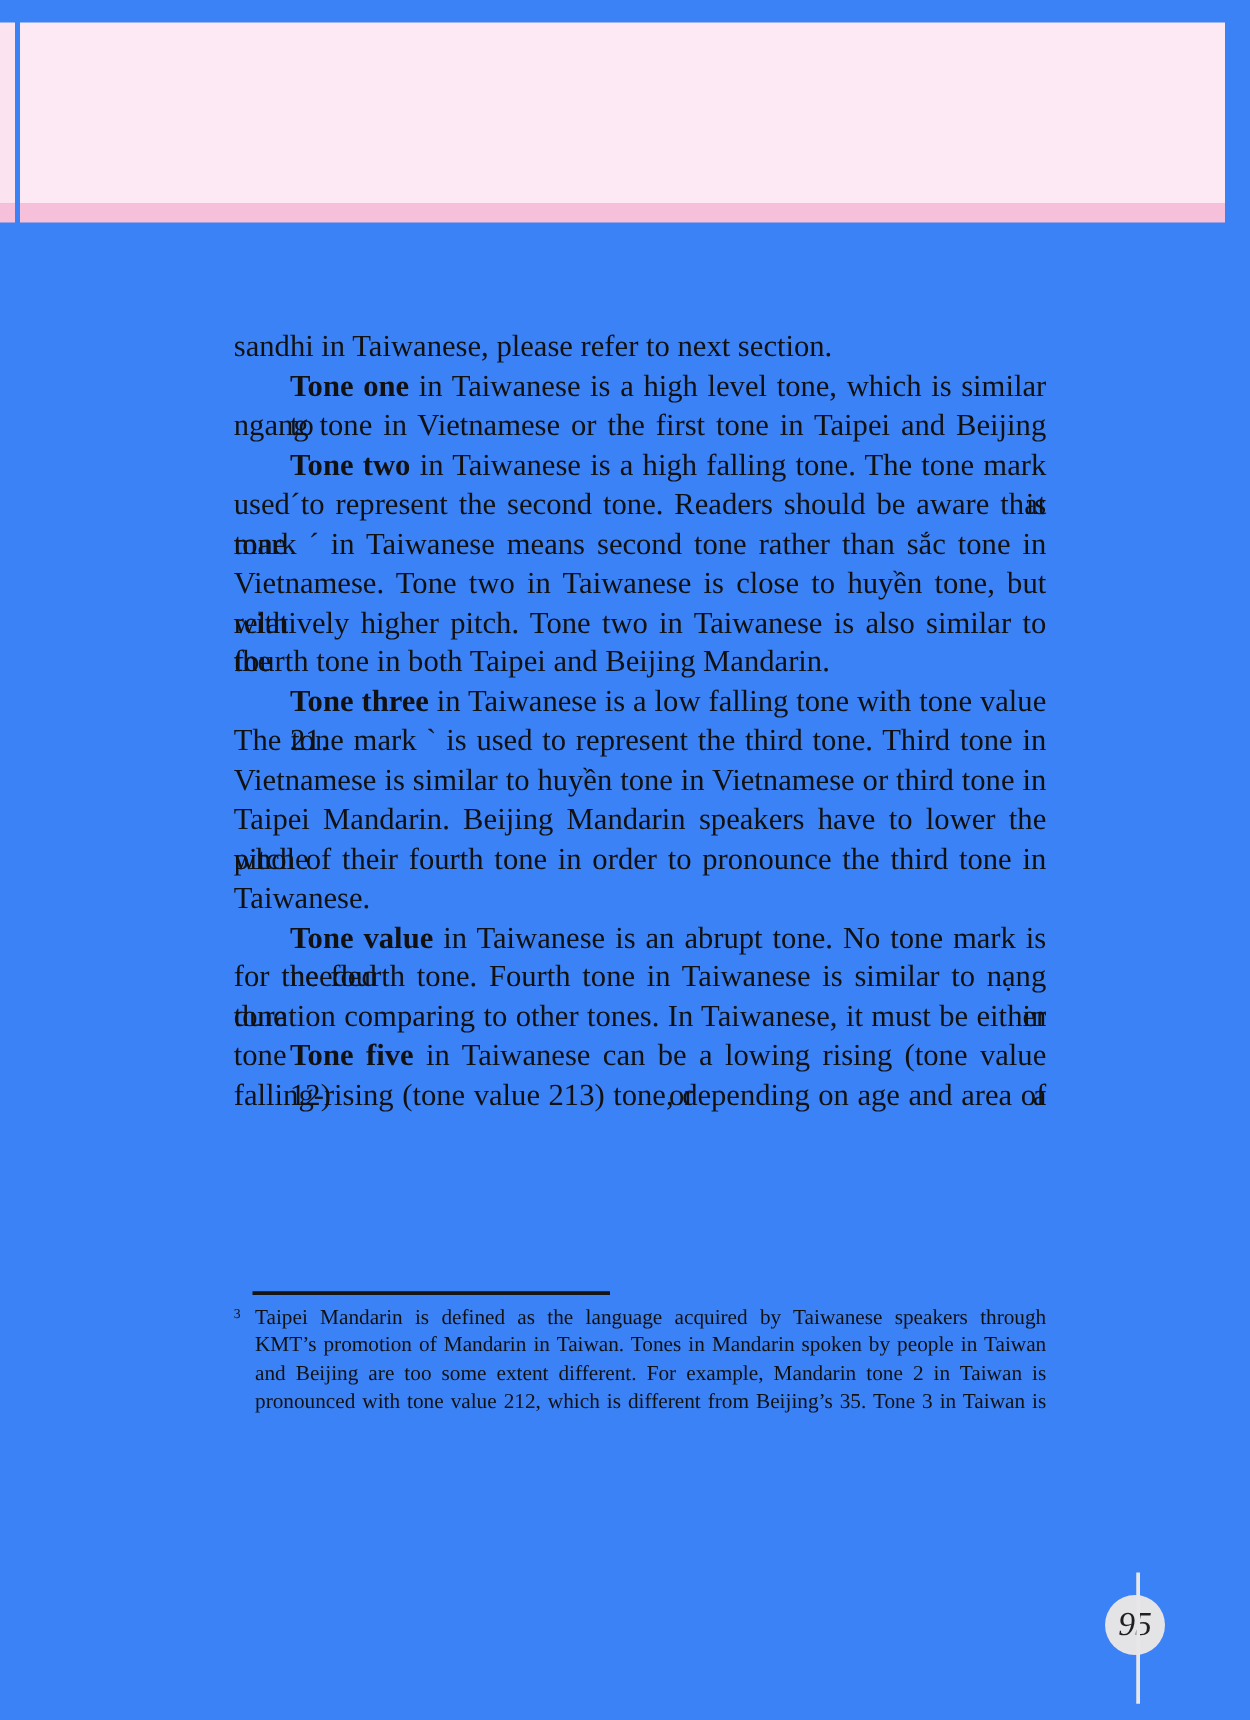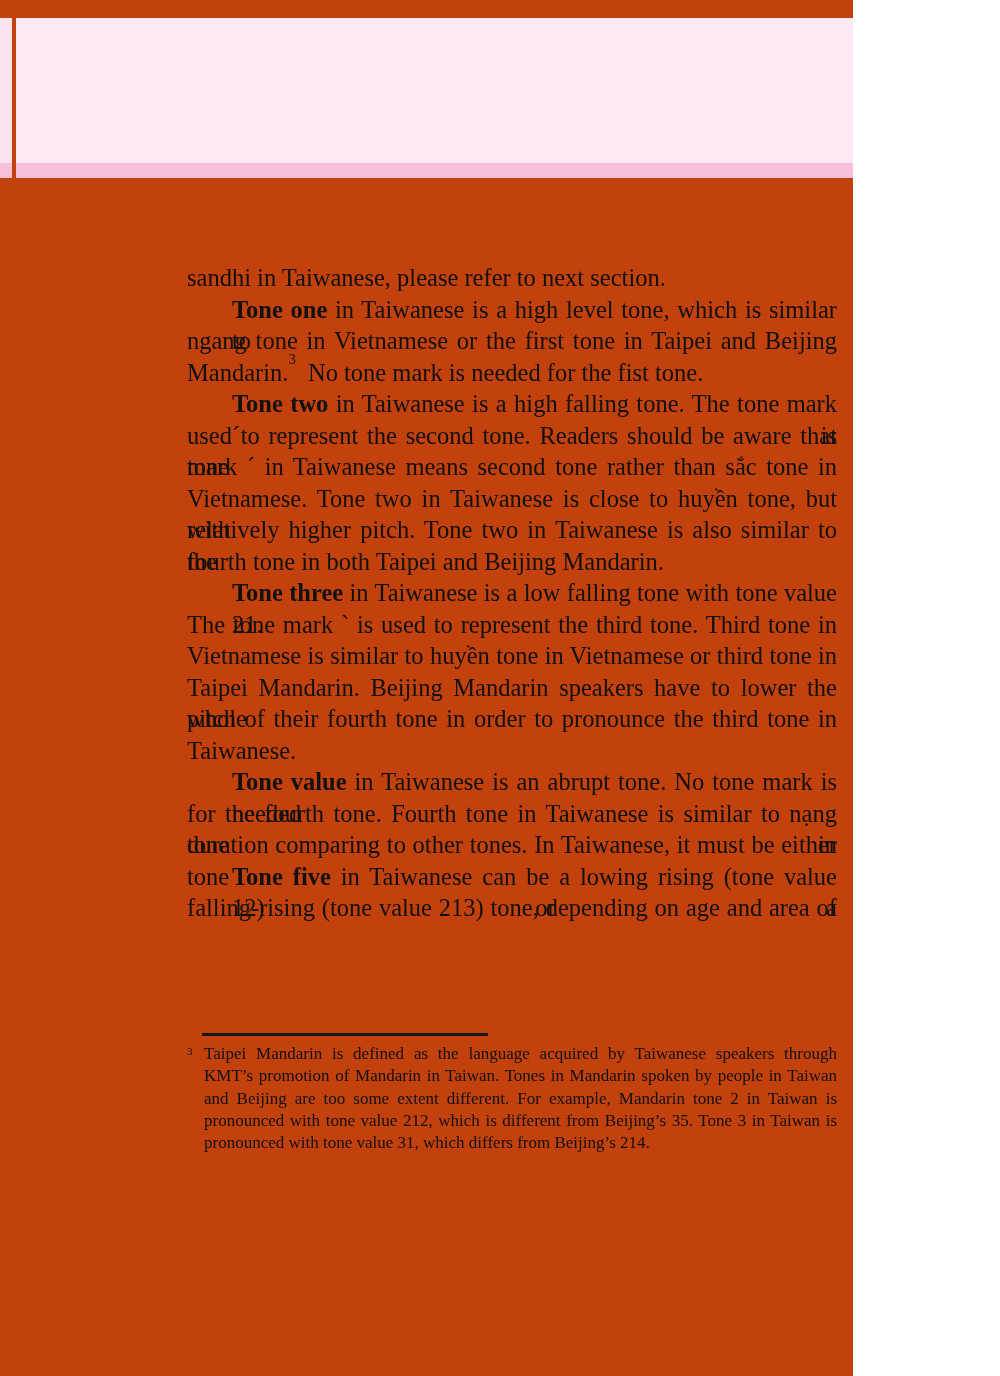--- a/index.html
+++ b/index.html
@@ -6,22 +6,22 @@
     --header-light: #fce9f3;
     --header-dark:  #f6c0da;
     --strip-light:  #fbe3ef;
     --badge-gray:   #e4e3e6;
     --tail-gray:    #e7e6e9;
     --ink:          #111111;
   }
   html,body{margin:0;padding:0;background:#ffffff;}
   .page{
     position:relative;
-    width:853px;height:1376px;
-    background:#c2410c;
+    width:1000px;height:1376px;
+    background:#3b82f6;
     overflow:hidden;
     font-family:"Liberation Serif", serif;
     color:var(--ink);
   }
   
   .hdr-strip-light{position:absolute;left:0;top:18px;width:12px;height:145px;background:var(--strip-light);}
   .hdr-strip-dark {position:absolute;left:0;top:163px;width:12px;height:15px;background:var(--header-dark);}
   .hdr-main-light {position:absolute;left:16px;top:18px;width:964px;height:145px;background:var(--header-light);}
   .hdr-main-dark  {position:absolute;left:16px;top:163px;width:964px;height:15px;background:var(--header-dark);}
   
@@ -67,21 +67,20 @@
 
   <div class="hdr-strip-light"></div>
   <div class="hdr-strip-dark"></div>
   <div class="hdr-main-light"></div>
   <div class="hdr-main-dark"></div>
 
   <div class="body-text" id="body-text">
       <div class="bline"><span>sandhi in Taiwanese, please refer to next section.</span></div>
       <div class="bline jst ind"><span class="b">Tone one</span><span> in Taiwanese is a high level tone, which is similar to</span></div>
       <div class="bline jst"><span>ngang tone in Vietnamese or the first tone in Taipei and Beijing</span></div>
-      <div class="bline"><span>Mandarin.</span><sup class="s3">3</sup><span>&nbsp; No tone mark is needed for the fist tone.</span></div>
       <div class="bline jst ind"><span class="b">Tone two</span><span> in Taiwanese is a high falling tone. The tone mark ´ is</span></div>
       <div class="bline jst"><span>used to represent the second tone. Readers should be aware that tone</span></div>
       <div class="bline jst"><span>mark ´ in Taiwanese means second tone rather than sắc tone in</span></div>
       <div class="bline jst"><span>Vietnamese. Tone two in Taiwanese is close to huyền tone, but with</span></div>
       <div class="bline jst"><span>relatively higher pitch. Tone two in Taiwanese is also similar to the</span></div>
       <div class="bline"><span>fourth tone in both Taipei and Beijing Mandarin.</span></div>
       <div class="bline jst ind"><span class="b">Tone three</span><span> in Taiwanese is a low falling tone with tone value 21.</span></div>
       <div class="bline jst"><span>The tone mark ` is used to represent the third tone. Third tone in</span></div>
       <div class="bline jst"><span>Vietnamese is similar to huyền tone in Vietnamese or third tone in</span></div>
       <div class="bline jst"><span>Taipei Mandarin. Beijing Mandarin speakers have to lower the whole</span></div>
@@ -96,21 +95,20 @@
 
   <div class="fn-rule"></div>
 
   <div class="footnote">
     <span class="fn-marker">3</span>
     <div class="fn-lines" id="fn-lines">
         <div class="fline jst">Taipei Mandarin is defined as the language acquired by Taiwanese speakers through</div>
         <div class="fline jst">KMT’s promotion of Mandarin in Taiwan. Tones in Mandarin spoken by people in Taiwan</div>
         <div class="fline jst">and Beijing are too some extent different. For example, Mandarin tone 2 in Taiwan is</div>
         <div class="fline jst">pronounced with tone value 212, which is different from Beijing’s 35. Tone 3 in Taiwan is</div>
-        <div class="fline">pronounced with tone value 31, which differs from Beijing’s 214.</div>
       </div>
   </div>
 
   <div class="page-badge">
     <span>95</span>
   </div>
   <div class="page-tail"></div>
 
 </div>
 

